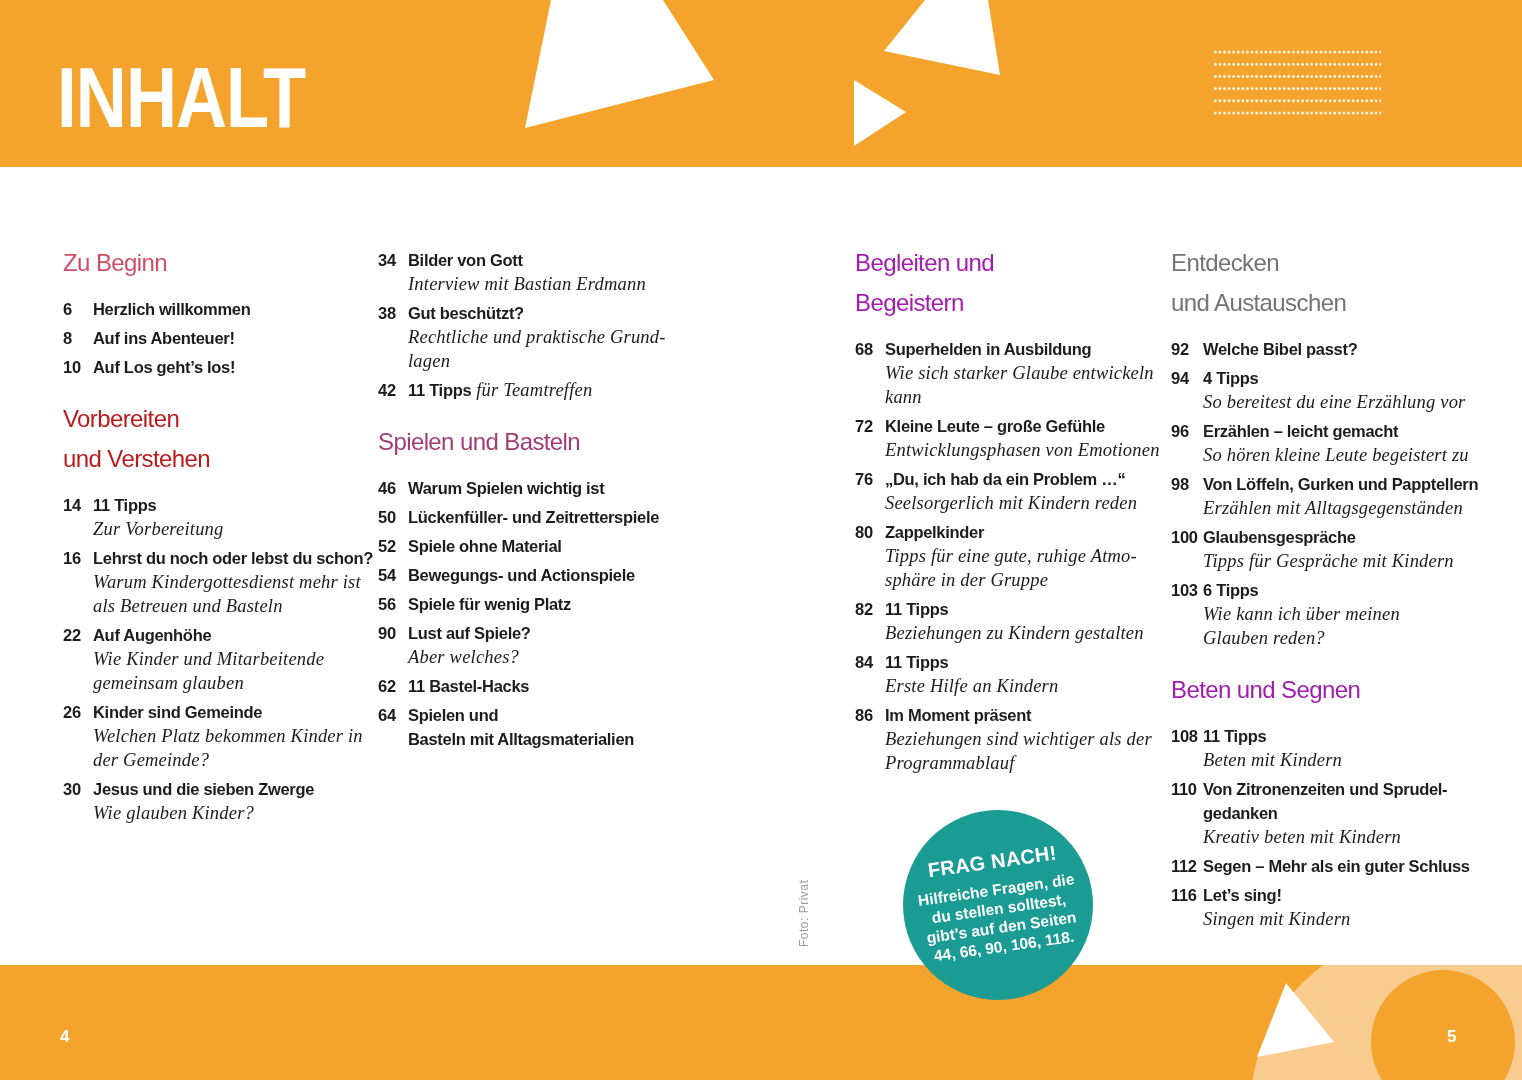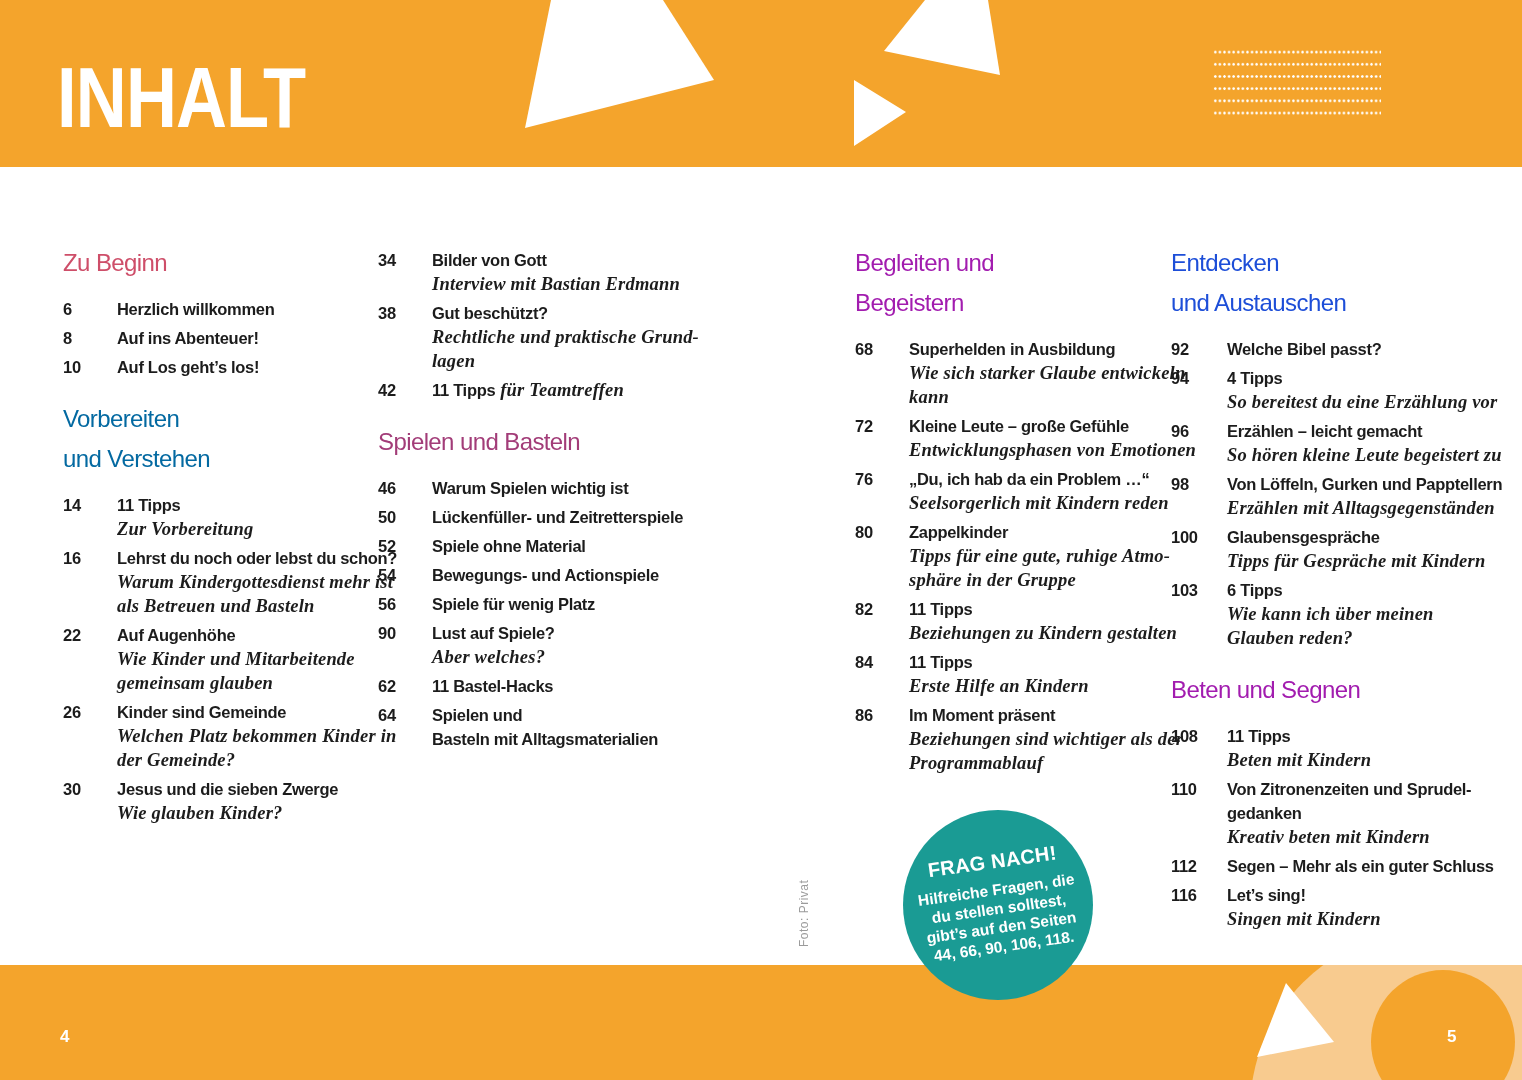--- a/index.html
+++ b/index.html
@@ -30,27 +30,27 @@
   .col1{left:63px;top:76px;width:310px;}
   .col2{left:378px;top:81px;width:300px;}
   .col3{left:855px;top:76px;width:300px;}
   .col4{left:1171px;top:76px;width:345px;}
   h2{
     margin:20px 0 14px 0;font-size:24px;line-height:40px;font-weight:normal;
     letter-spacing:-0.6px;white-space:nowrap;
   }
   .col h2:first-child{margin-top:0;}
   .entry{display:flex;margin:0 0 5px 0;font-size:16.5px;line-height:24px;
-    font-weight:bold;letter-spacing:-0.3px;gap:24px;}
+    font-weight:bold;letter-spacing:-0.3px;}
   .entry .num{flex:none;width:30px;white-space:nowrap;}
   .col4 .entry .num{width:32px;}
   .entry .txt{white-space:nowrap;}
   .sub,.tital{
     display:inline;font-family:"Liberation Serif",serif;font-style:italic;
-    font-weight:bold;font-size:18.5px;letter-spacing:0.2px;
+    font-weight:normal;font-size:18.5px;letter-spacing:0.2px;
   }
   .sub{display:block;}
   
   .badge{
     position:absolute;left:903px;top:643px;width:190px;height:190px;
     border-radius:50%;background:var(--teal,#1A9B94);z-index:4;
     display:flex;align-items:center;justify-content:center;text-align:center;
   }
   .badge-inner{transform:rotate(-8deg);color:#fff;width:176px;margin-top:-4px;}
   .badge-title{font-size:20px;font-weight:bold;letter-spacing:0.3px;margin-bottom:7px;}
@@ -103,21 +103,21 @@
             <span class="txt"><span class="title">Herzlich willkommen</span></span>
           </div>
           <div class="entry">
             <span class="num">8</span>
             <span class="txt"><span class="title">Auf ins Abenteuer!</span></span>
           </div>
           <div class="entry">
             <span class="num">10</span>
             <span class="txt"><span class="title">Auf Los geht’s los!</span></span>
           </div>
-          <h2 style="color: #0369a1;">Vorbereiten<br>und Verstehen</h2>
+          <h2 style="color: #b91c1c;">Vorbereiten<br>und Verstehen</h2>
           <div class="entry">
             <span class="num">14</span>
             <span class="txt"><span class="title">11 Tipps</span><span class="sub">Zur Vorbereitung</span></span>
           </div>
           <div class="entry">
             <span class="num">16</span>
             <span class="txt"><span class="title">Lehrst du noch oder lebst du schon?</span><span class="sub">Warum Kindergottesdienst mehr ist<br>als Betreuen und Basteln</span></span>
           </div>
           <div class="entry">
             <span class="num">22</span>
@@ -204,21 +204,21 @@
           <div class="entry">
             <span class="num">84</span>
             <span class="txt"><span class="title">11 Tipps</span><span class="sub">Erste Hilfe an Kindern</span></span>
           </div>
           <div class="entry">
             <span class="num">86</span>
             <span class="txt"><span class="title">Im Moment präsent</span><span class="sub">Beziehungen sind wichtiger als der<br>Programmablauf</span></span>
           </div>
         </div>
         <div class="col col4">
-          <h2 style="color: #1d4ed8;">Entdecken<br>und Austauschen</h2>
+          <h2 style="color: #737373;">Entdecken<br>und Austauschen</h2>
           <div class="entry">
             <span class="num">92</span>
             <span class="txt"><span class="title">Welche Bibel passt?</span></span>
           </div>
           <div class="entry">
             <span class="num">94</span>
             <span class="txt"><span class="title">4 Tipps</span><span class="sub">So bereitest du eine Erzählung vor</span></span>
           </div>
           <div class="entry">
             <span class="num">96</span>

